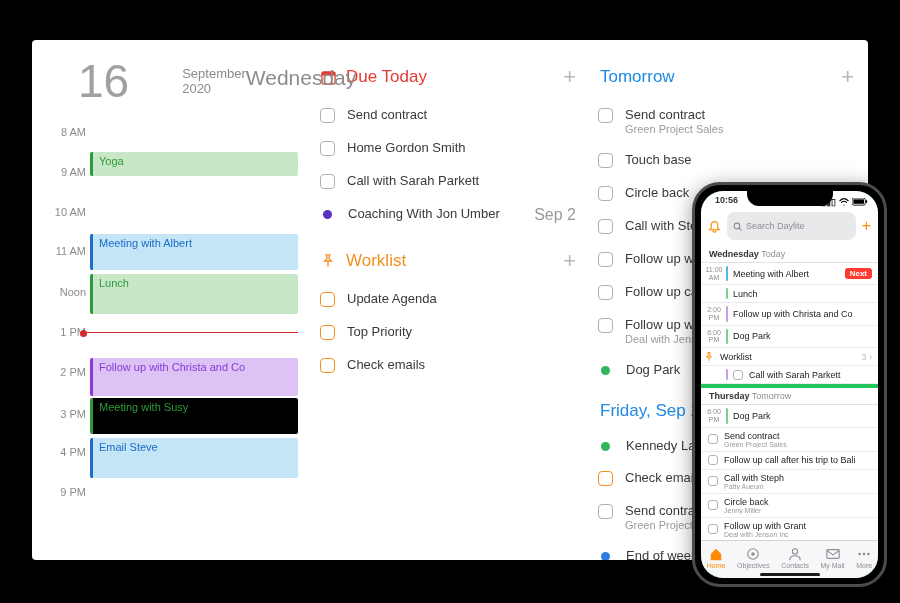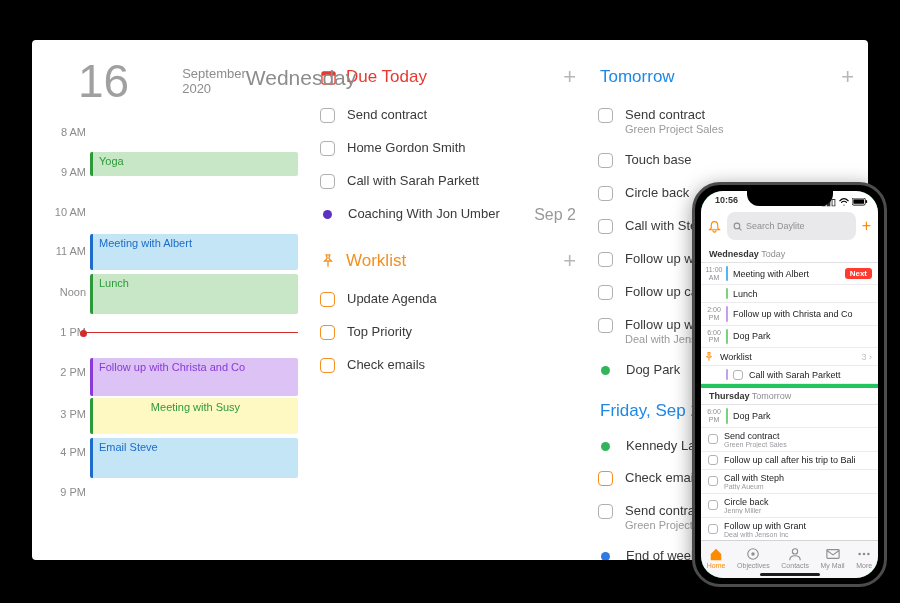--- a/index.html
+++ b/index.html
@@ -255,21 +255,21 @@
         <div class="time-label" style="top: 160px;">Noon</div>
         <div class="time-label" style="top: 200px;">1 PM</div>
         <div class="time-label" style="top: 240px;">2 PM</div>
         <div class="time-label" style="top: 282px;">3 PM</div>
         <div class="time-label" style="top: 320px;">4 PM</div>
         <div class="time-label" style="top: 360px;">9 PM</div>
         <div class="sched-event" style="top: 20px; height: 24px; background: rgb(200, 231, 199); border-left-color: rgb(45, 154, 58); color: rgb(45, 154, 58);">Yoga</div>
         <div class="sched-event" style="top: 102px; height: 36px; background: rgb(195, 229, 246); border-left-color: rgb(29, 108, 201); color: rgb(29, 108, 201);">Meeting with Albert</div>
         <div class="sched-event" style="top: 142px; height: 40px; background: rgb(200, 231, 199); border-left-color: rgb(45, 154, 58); color: rgb(45, 154, 58);">Lunch</div>
         <div class="sched-event" style="top: 226px; height: 38px; background: rgb(220, 194, 245); border-left-color: rgb(138, 58, 216); color: rgb(138, 58, 216);">Follow up with Christa and Co</div>
-        <div class="sched-event" style="top: 266px; height: 36px; background: #fef9c3; border-left-color: rgb(45, 154, 58); color: rgb(45, 154, 58); text-align: center;">Meeting with Susy</div>
+        <div class="sched-event" style="top: 266px; height: 36px; background: #000000; border-left-color: rgb(45, 154, 58); color: rgb(45, 154, 58);">Meeting with Susy</div>
         <div class="sched-event" style="top: 306px; height: 40px; background: rgb(195, 229, 246); border-left-color: rgb(29, 108, 201); color: rgb(29, 108, 201);">Email Steve</div>
         <div class="now-line" style="top: 200px;"></div>
       </div>
   </div>
 
   <div class="col-lists">
 
     <div class="section-head">
       <span class="sh-icon">
         <svg width="15" height="15" viewBox="0 0 16 16">

